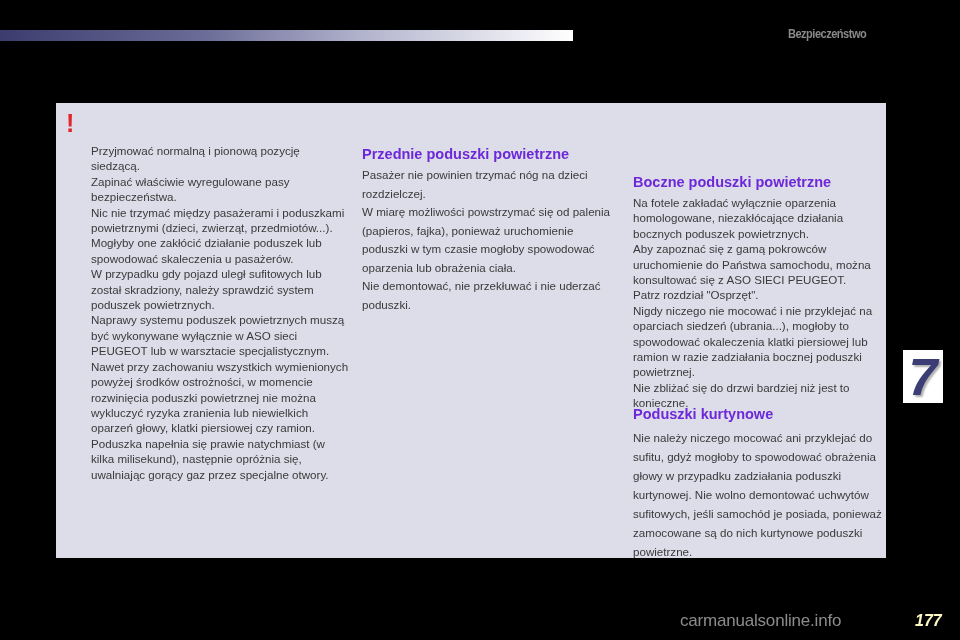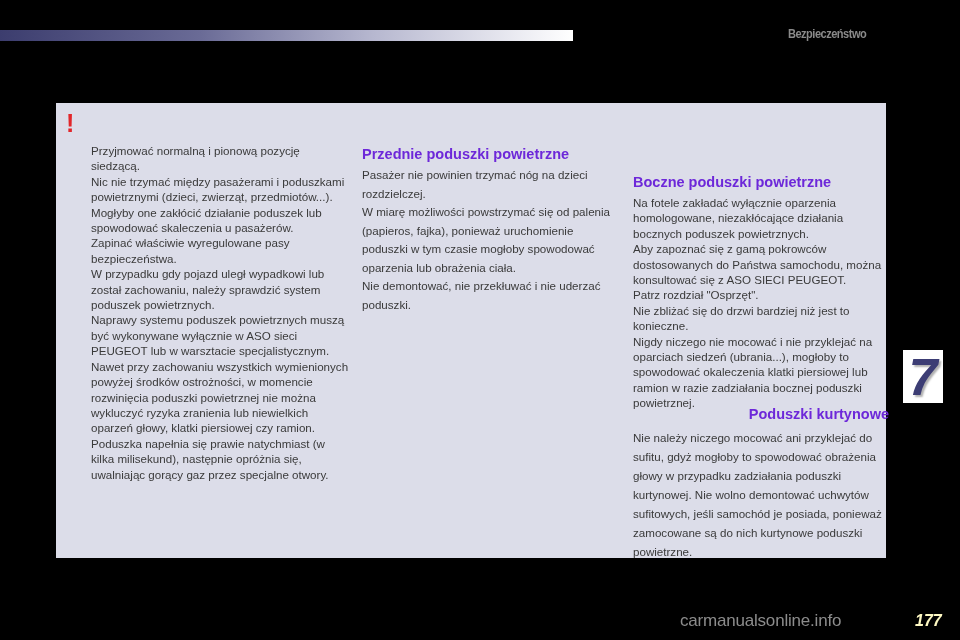--- a/index.html
+++ b/index.html
@@ -30,21 +30,21 @@
   .col { position: absolute; font-size: 11.6px; line-height: 15.4px; color: #3a3a3a; }
   .col p { margin: 0; }
   .col-left { left: 35px; top: 40px; width: 260px; }
   .col-mid { left: 306px; top: 43px; width: 250px; line-height: 18.5px; }
   .col-right { left: 577px; top: 43px; width: 256px; margin-top: 28px; }
   .heading { font-size: 14.5px; font-weight: bold; color: #6d28d9; margin-bottom: 6px !important; line-height: 17px; }
   .col-mid .heading { margin-bottom: 3px !important; }
   .col-right .heading { margin-bottom: 4px !important; }
   .curtain { position: absolute; left: 577px; top: 303px; width: 256px; font-size: 11.6px; line-height: 19px; color: #3a3a3a; }
   .curtain p { margin: 0; }
-  .curtain .heading { margin-bottom: 5px !important; text-align: right; }
+  .curtain .heading { margin-bottom: 5px !important; }
   .chapter-tab {
     position: absolute; left: 903px; top: 350px; width: 40px; height: 53px; background: #fff;
     display: flex; align-items: center; justify-content: center;
   }
   .chapter-tab span {
     font-size: 52px; font-weight: bold; font-style: italic; color: #3c3d74; line-height: 1;
     text-shadow: 2px 2px 2px #b0b0b0;
   }
   .page-num {
     position: absolute; left: 915px; top: 612px; font-size: 16px; font-weight: bold; color: #fef9c3; font-style: italic;
@@ -57,41 +57,41 @@
 <body>
 
 <div class="top-bar"></div>
 <div class="section-title">Bezpieczeństwo</div>
 
 <div class="panel">
   <div class="warn-icon">!</div>
 
   <div class="col col-left">
     <p>Przyjmować normalną i pionową pozycję siedzącą.</p>
+    <p>Zapinać właściwie wyregulowane pasy bezpieczeństwa.</p>
     <p>Nic nie trzymać między pasażerami i poduszkami powietrznymi (dzieci, zwierząt, przedmiotów...). Mogłyby one zakłócić działanie poduszek lub spowodować skaleczenia u pasażerów.</p>
-    <p>Zapinać właściwie wyregulowane pasy bezpieczeństwa.</p>
-    <p>W przypadku gdy pojazd uległ wypadkowi lub został zachowaniu, należy sprawdzić system poduszek powietrznych.</p>
+    <p>W przypadku gdy pojazd uległ sufitowych lub został skradziony, należy sprawdzić system poduszek powietrznych.</p>
     <p>Naprawy systemu poduszek powietrznych muszą być wykonywane wyłącznie w ASO sieci PEUGEOT lub w warsztacie specjalistycznym.</p>
     <p>Nawet przy zachowaniu wszystkich wymienionych powyżej środków ostrożności, w momencie rozwinięcia poduszki powietrznej nie można wykluczyć ryzyka zranienia lub niewielkich oparzeń głowy, klatki piersiowej czy ramion. Poduszka napełnia się prawie natychmiast (w kilka milisekund), następnie opróżnia się, uwalniając gorący gaz przez specjalne otwory.</p>
   </div>
 
   <div class="col col-mid">
     <p class="heading">Przednie poduszki powietrzne</p>
     <p>Pasażer nie powinien trzymać nóg na dzieci rozdzielczej.</p>
     <p>W miarę możliwości powstrzymać się od palenia (papieros, fajka), ponieważ uruchomienie poduszki w tym czasie mogłoby spowodować oparzenia lub obrażenia ciała.</p>
     <p>Nie demontować, nie przekłuwać i nie uderzać poduszki.</p>
   </div>
 
   <div class="col col-right">
     <p class="heading">Boczne poduszki powietrzne</p>
     <p>Na fotele zakładać wyłącznie oparzenia homologowane, niezakłócające działania bocznych poduszek powietrznych.</p>
-    <p>Aby zapoznać się z gamą pokrowców dostosowanych do Państwa samochodu, można konsultować się z ASO SIECI PEUGEOT.</p>
+    <p>Aby zapoznać się z gamą pokrowców uruchomienie do Państwa samochodu, można konsultować się z ASO SIECI PEUGEOT.</p>
     <p>Patrz rozdział "Osprzęt".</p>
+    <p>Nigdy niczego nie mocować i nie przyklejać na oparciach siedzeń (ubrania...), mogłoby to spowodować okaleczenia klatki piersiowej lub ramion w razie zadziałania bocznej poduszki powietrznej.</p>
     <p>Nie zbliżać się do drzwi bardziej niż jest to konieczne.</p>
-    <p>Nigdy niczego nie mocować i nie przyklejać na oparciach siedzeń (ubrania...), mogłoby to spowodować okaleczenia klatki piersiowej lub ramion w razie zadziałania bocznej poduszki powietrznej.</p>
   </div>
 
   <div class="curtain">
     <p class="heading">Poduszki kurtynowe</p>
     <p>Nie należy niczego mocować ani przyklejać do sufitu, gdyż mogłoby to spowodować obrażenia głowy w przypadku zadziałania poduszki kurtynowej. Nie wolno demontować uchwytów sufitowych, jeśli samochód je posiada, ponieważ zamocowane są do nich kurtynowe poduszki powietrzne.</p>
   </div>
 </div>
 
 <div class="chapter-tab">
   <span>7</span>

